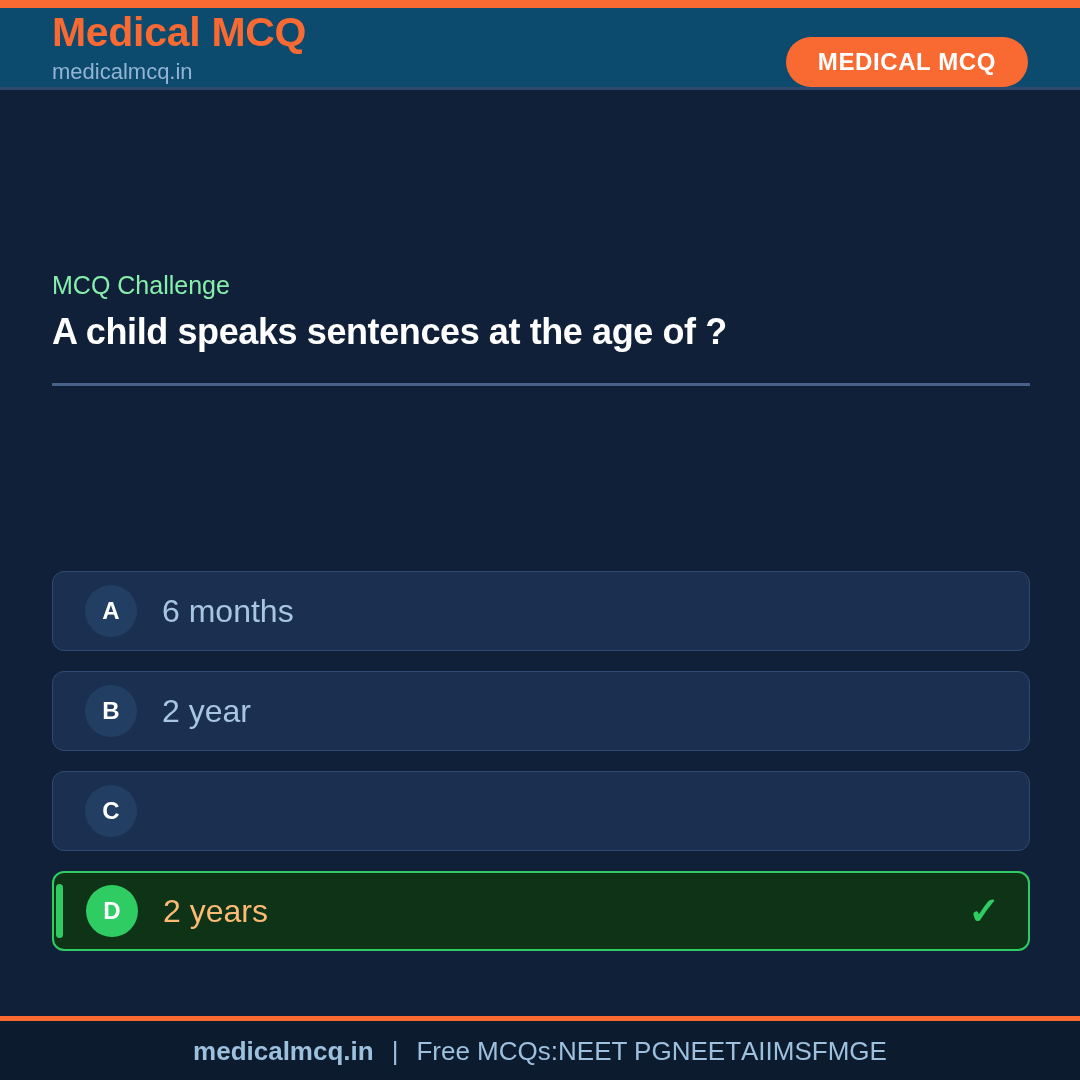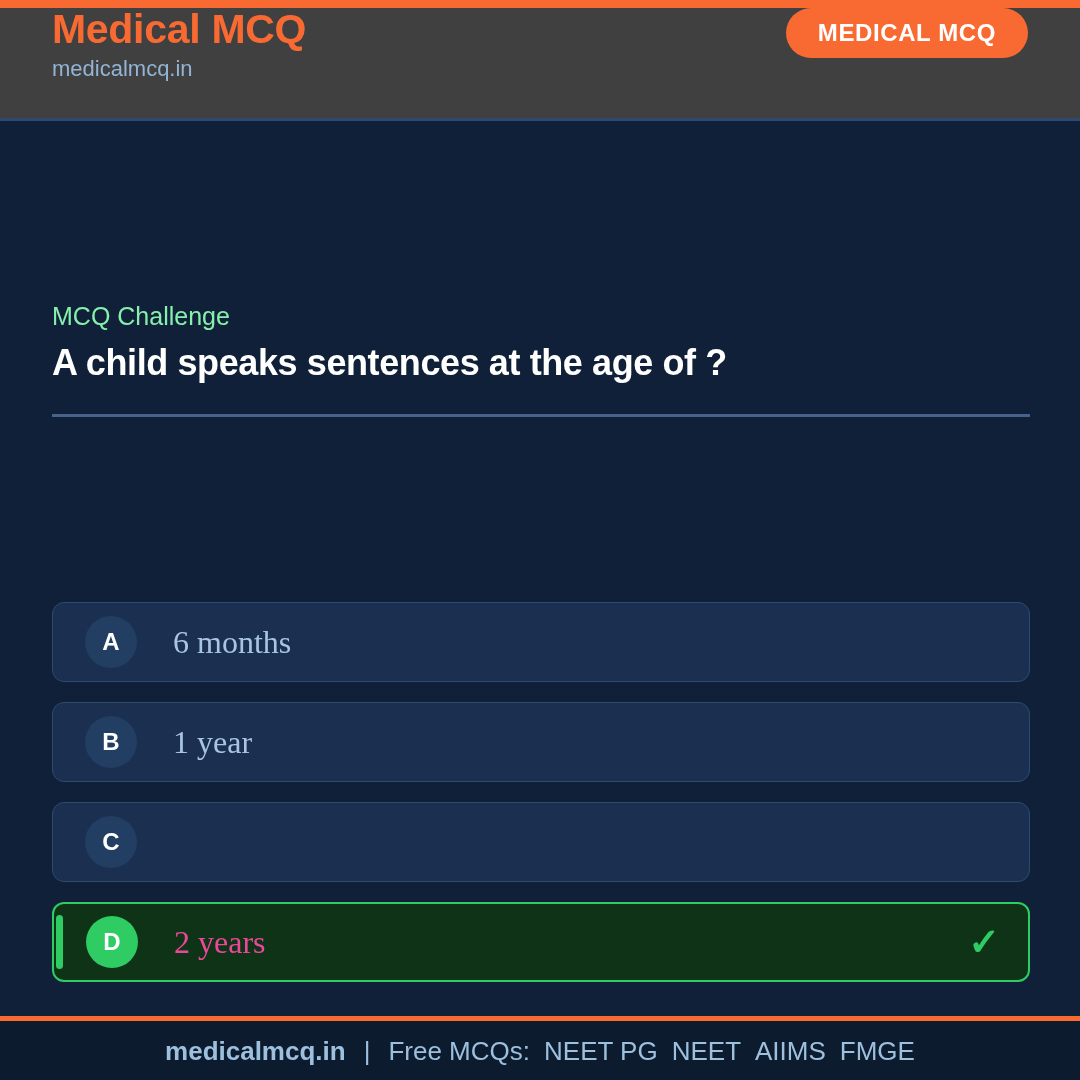--- a/index.html
+++ b/index.html
@@ -25,27 +25,27 @@
 
   
   .top-accent {
     height: 8px;
     width: 100%;
     background: #f96a32;
     flex: none;
   }
   .header {
     position: relative;
-    height: 113px;
-    background: #404040;
+    height: 82px;
+    background: #0c4a6e;
     border-bottom: 3px solid #2d4straight;
     border-bottom: 3px solid #2d4a6e;
     flex: none;
     display: flex;
-    align-items: flex-start;
+    align-items: flex-end;
     justify-content: space-between;
     padding: 0 52px;
     box-sizing: border-box;
   }
   .brand {
     display: flex;
     flex-direction: column;
     justify-content: center;
   }
   .brand-title {
@@ -156,29 +156,28 @@
     display: flex;
     align-items: center;
     justify-content: center;
     line-height: 1;
   }
   .option.correct .badge {
     background: #2ecc63;
     color: #ffffff;
   }
   .option-text {
-    margin-left: 36px;
+    margin-left: 25px;
     color: #a8c6e2;
     font-size: 32px;
     line-height: 1;
     white-space: nowrap;
-    font-family: Liberation Serif, serif;
   }
   .option.correct .option-text {
-    color: #ec4899;
+    color: #fdba74;
     text-align: center;
   }
   .check {
     margin-left: auto;
     color: #2ecc63;
     font-size: 38px;
     line-height: 1;
     font-weight: bold;
   }
   .check.hidden {
@@ -199,21 +198,21 @@
   .footer-inner {
     color: #9dc0de;
     font-size: 26px;
     line-height: 1;
     white-space: nowrap;
     display: flex;
     align-items: center;
   }
   .footer-site { font-weight: bold; }
   .footer-sep { margin: 0 18px; }
-  .footer-exam { margin-left: 14px; }
+  .footer-exam { }
 </style>
 </head>
 <body>
 
 <div class="page">
 
   <div class="top-accent"></div>
 
   <div class="header">
     <div class="brand">
@@ -236,21 +235,21 @@
       <div class="option">
 
         <div class="badge">A</div>
         <div class="option-text">6 months</div>
         <div class="check hidden"></div>
       </div>
 
       <div class="option">
 
         <div class="badge">B</div>
-        <div class="option-text">1 year</div>
+        <div class="option-text">2 year</div>
         <div class="check hidden"></div>
       </div>
 
       <div class="option">
 
         <div class="badge">C</div>
         <div class="check hidden"></div>
       </div>
 
       <div class="option correct">

